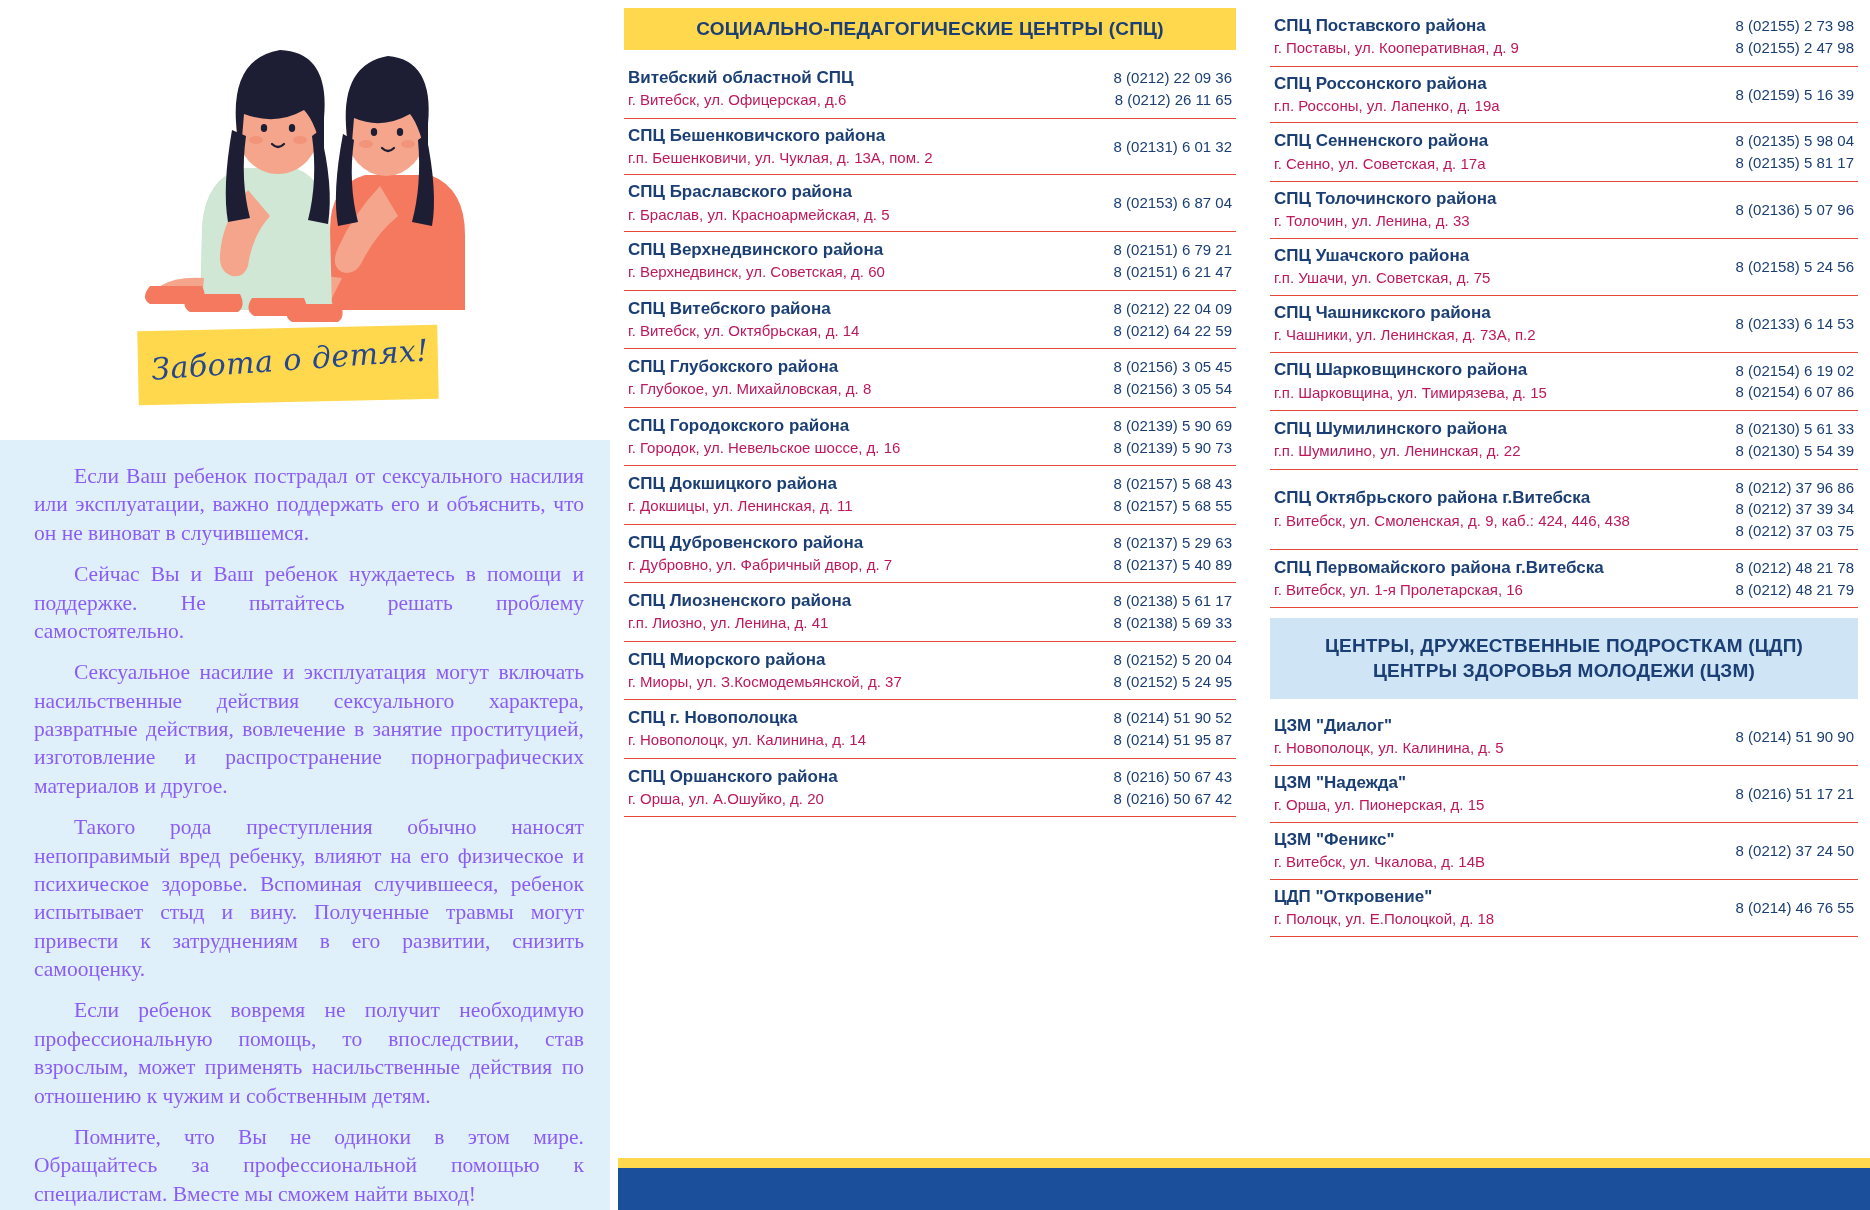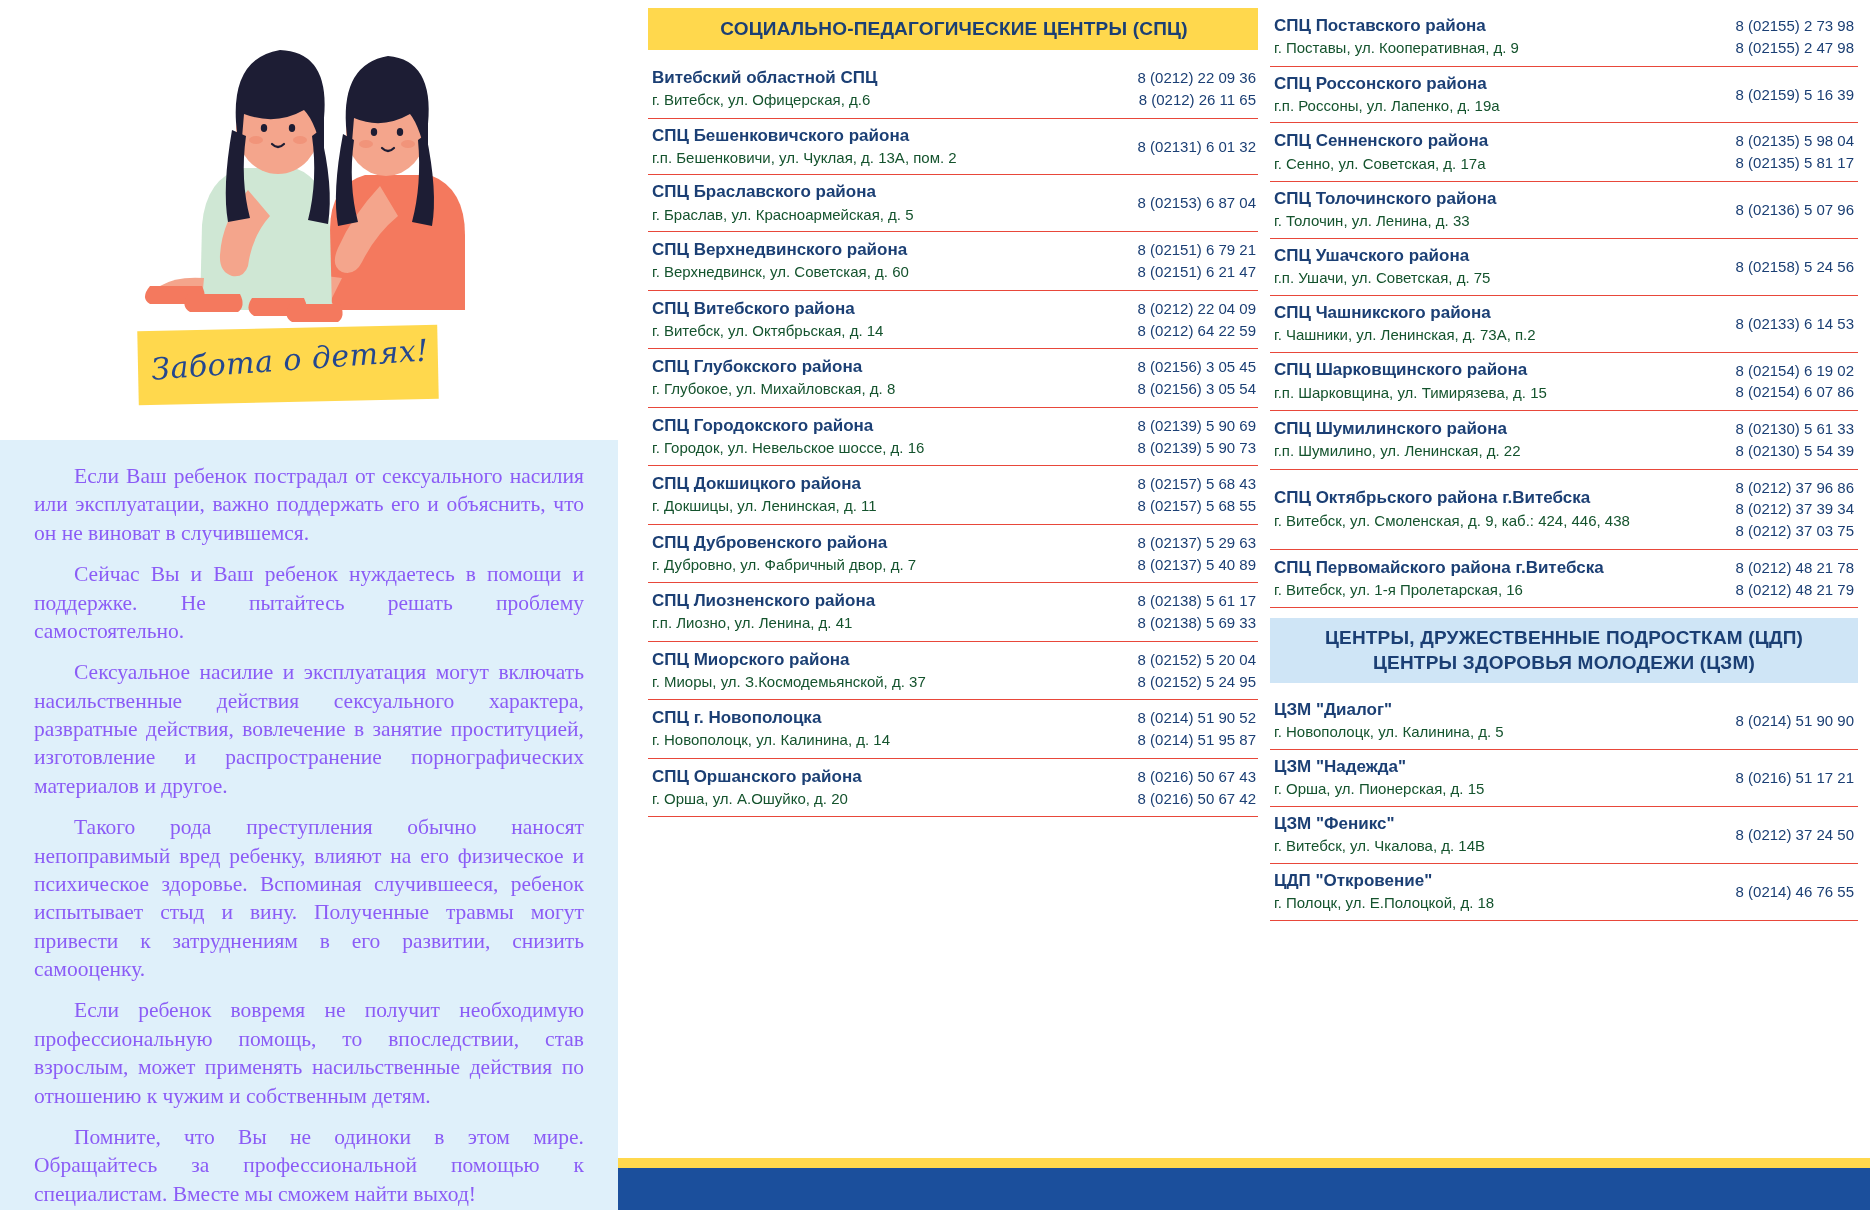--- a/index.html
+++ b/index.html
@@ -76,21 +76,21 @@
     font-style: italic;
     font-size: 30px;
     color: #24478f;
     transform: rotate(-4deg);
     letter-spacing: 0.5px;
   }
 
   
   .mid-col {
     position: absolute;
-    left: 634px; top: 0;
+    left: 610px; top: 0;
     width: 640px;
     height: 1210px;
     background: #ffffff;
   }
   .right-col {
     position: absolute;
     left: 1258px; top: 0;
     width: 612px;
     height: 1152px;
     background: #ffffff;
@@ -101,21 +101,21 @@
     color: #1b3f74;
     font-weight: bold;
     font-size: 19px;
     text-align: center;
     padding: 10px 6px;
     letter-spacing: 0.2px;
   }
   .header-bar.blue {
     background: #cfe5f6;
     line-height: 1.28;
-    padding: 8px 6px;
+    padding: 16px 6px;
   }
 
   table.entries {
     width: 100%;
     border-collapse: collapse;
     table-layout: fixed;
   }
   table.entries td {
     border-bottom: 1.6px solid #e8483a;
     padding: 7px 4px 7px 4px;
@@ -133,21 +133,21 @@
     line-height: 1.45;
   }
   .org {
     font-weight: bold;
     font-size: 17px;
     color: #1b3f74;
     line-height: 1.2;
   }
   .addr {
     font-size: 15px;
-    color: #14532d;
+    color: #be185d;
     line-height: 1.3;
     margin-top: 2px;
   }
 
   .mid-table-wrap { padding: 0 14px; }
   .mid-header-wrap { padding: 8px 14px 10px 14px; }
   .right-table-wrap { padding: 0 12px; }
   .right-header-wrap { padding: 10px 12px 10px 12px; }
 
   

